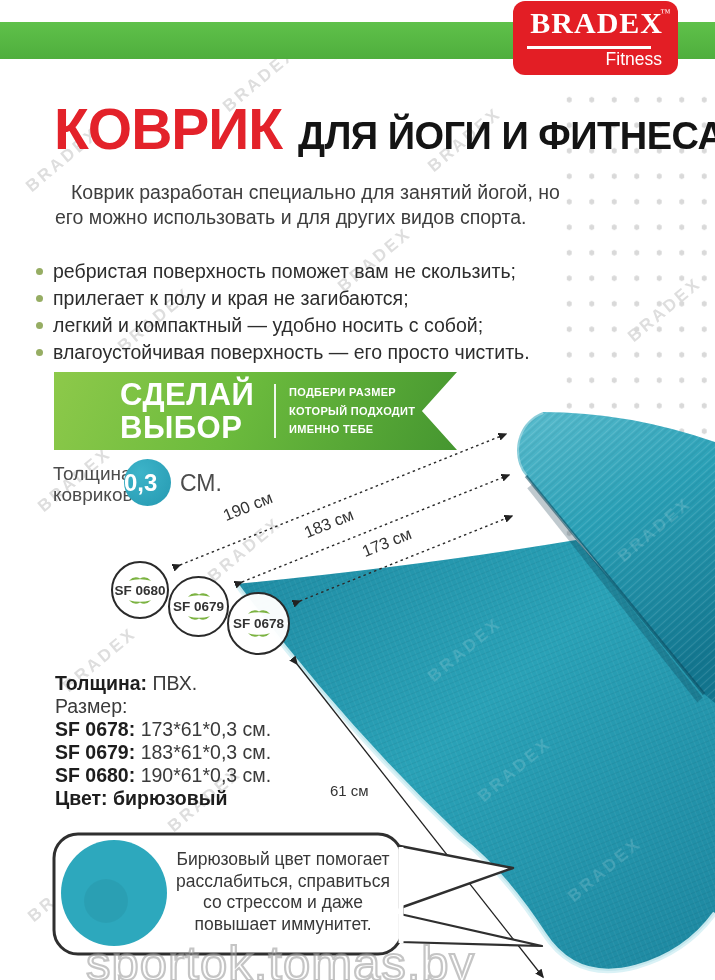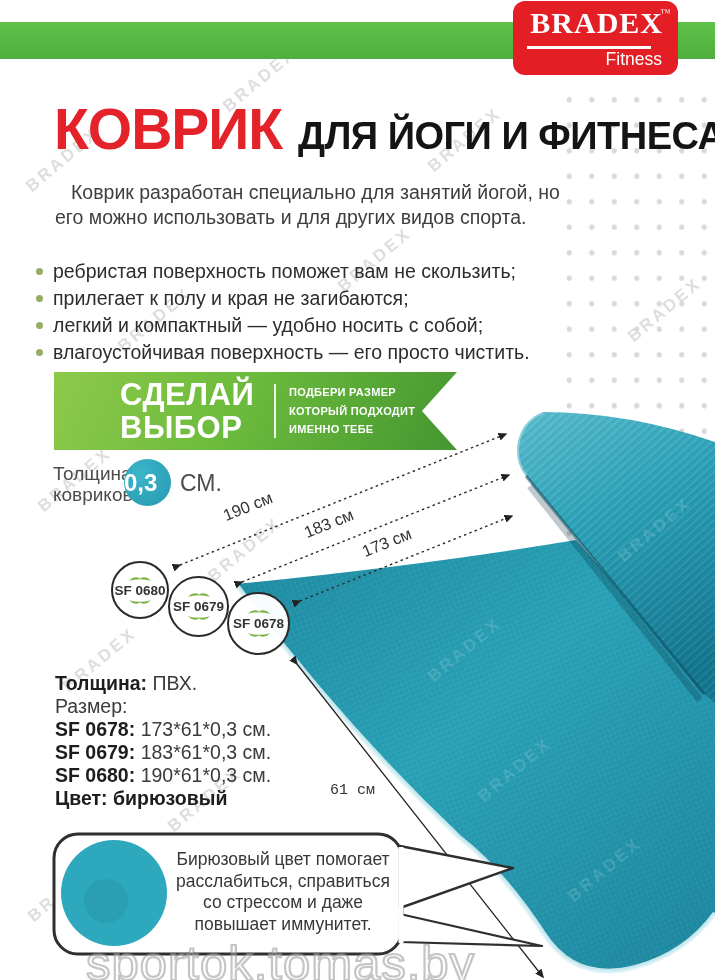--- a/index.html
+++ b/index.html
@@ -53,21 +53,21 @@
   #dots{left:552px;top:80px;width:162px;height:468px;z-index:1;
     background-image:radial-gradient(circle,#d9d9d9 2.4px,rgba(0,0,0,0) 2.9px);
     background-size:22.5px 25.5px;background-position:6px 7px;}
 
   svg.layer{position:absolute;left:0;top:0;z-index:2;}
   #diagram-svg{z-index:3;}
   #bubble-svg{z-index:5;}
 
   
   .dimlab{position:absolute;z-index:3;font-size:16.5px;color:#333;transform:rotate(-22deg);white-space:nowrap;}
-  #dim61{left:330px;top:782px;font-size:15px;color:#333;transform:none;z-index:3;font-family:Liberation Mono, monospace;}
+  #dim61{left:330px;top:782px;font-size:15px;color:#333;transform:none;z-index:3;}
 
   
   .sku{position:absolute;z-index:4;background:rgba(255,255,255,0.97);border:2.2px solid #2a2a2a;
     border-radius:50%;display:flex;flex-direction:column;align-items:center;justify-content:center;gap:1px;text-align:center;}
   .sku .t{font-size:13.5px;font-weight:700;color:#333;white-space:nowrap;}
   .sku svg{display:block;}
   #sku-0{left:111px;top:561px;width:54px;height:54px;}
   #sku-1{left:168px;top:576px;width:57px;height:57px;}
   #sku-2{left:227px;top:592px;width:59px;height:59px;}
 

